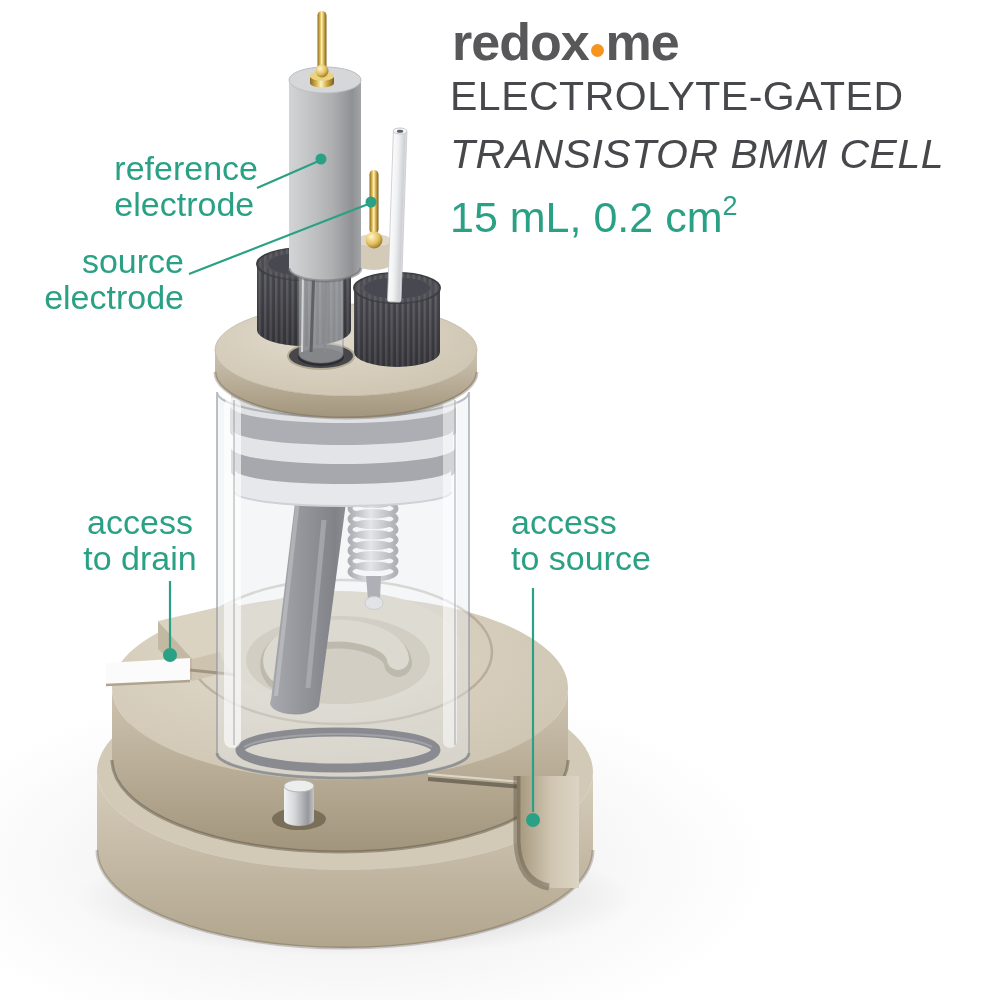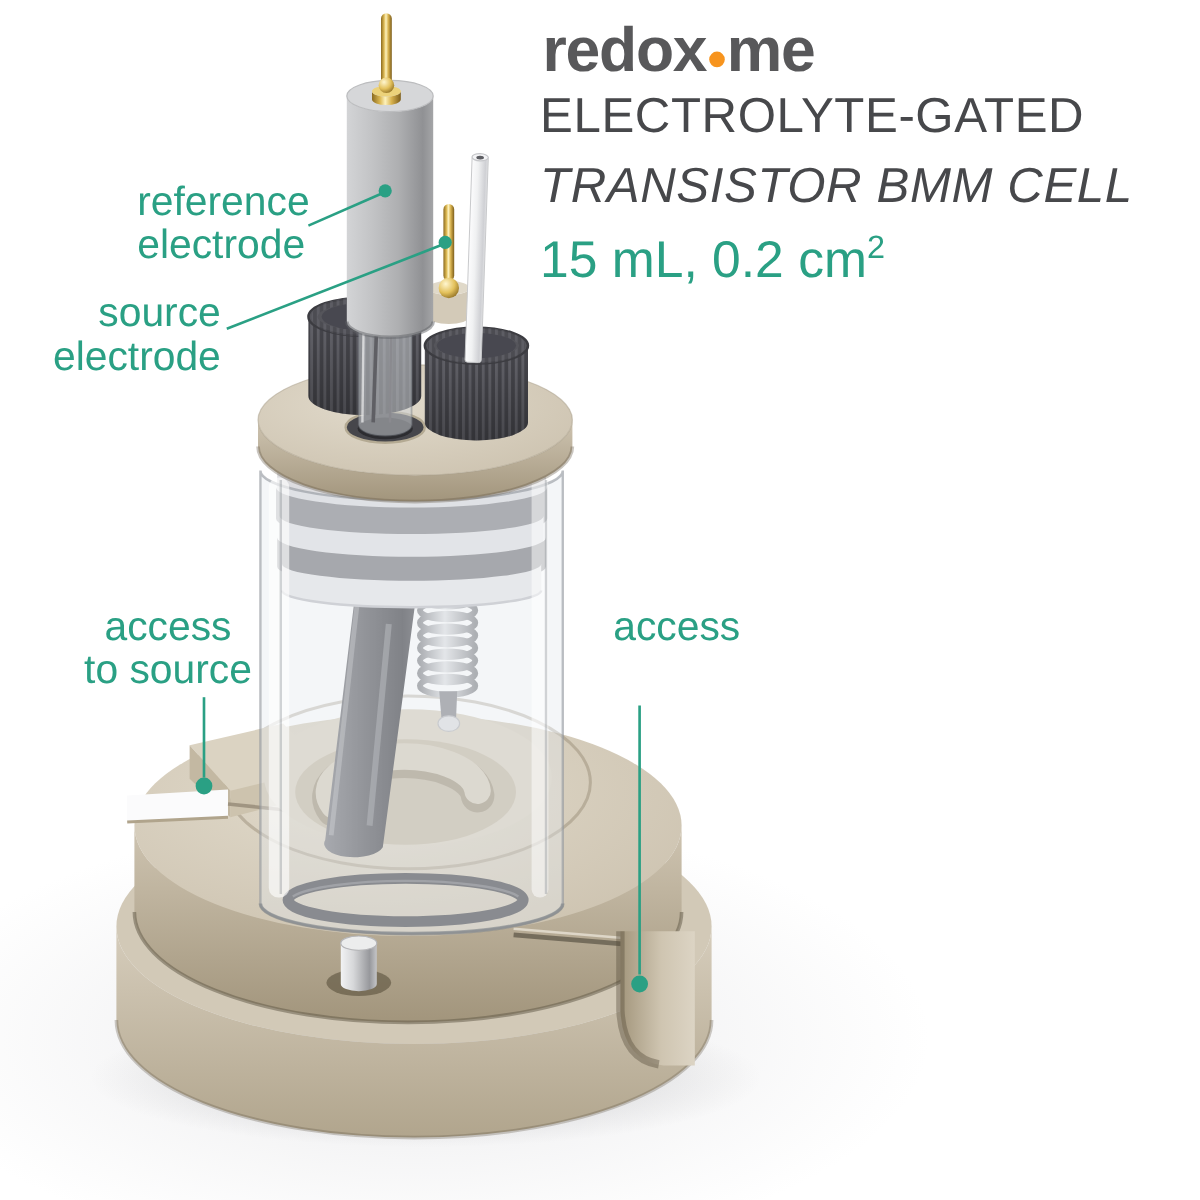--- a/index.html
+++ b/index.html
@@ -302,19 +302,20 @@
 <div class="overlay callout callout-reference">
   <div>reference</div>
   <div>electrode</div>
 </div>
 <div class="overlay callout callout-counter">
   <div>source</div>
   <div>electrode</div>
 </div>
 <div class="overlay callout callout-drain">
   <div>access</div>
-  <div>to source</div>
+  <div>to drain</div>
 </div>
 <div class="overlay callout callout-source">
   <div>access</div>
+  <div>to source</div>
 </div>
 
 </div>
 
 </body></html>

